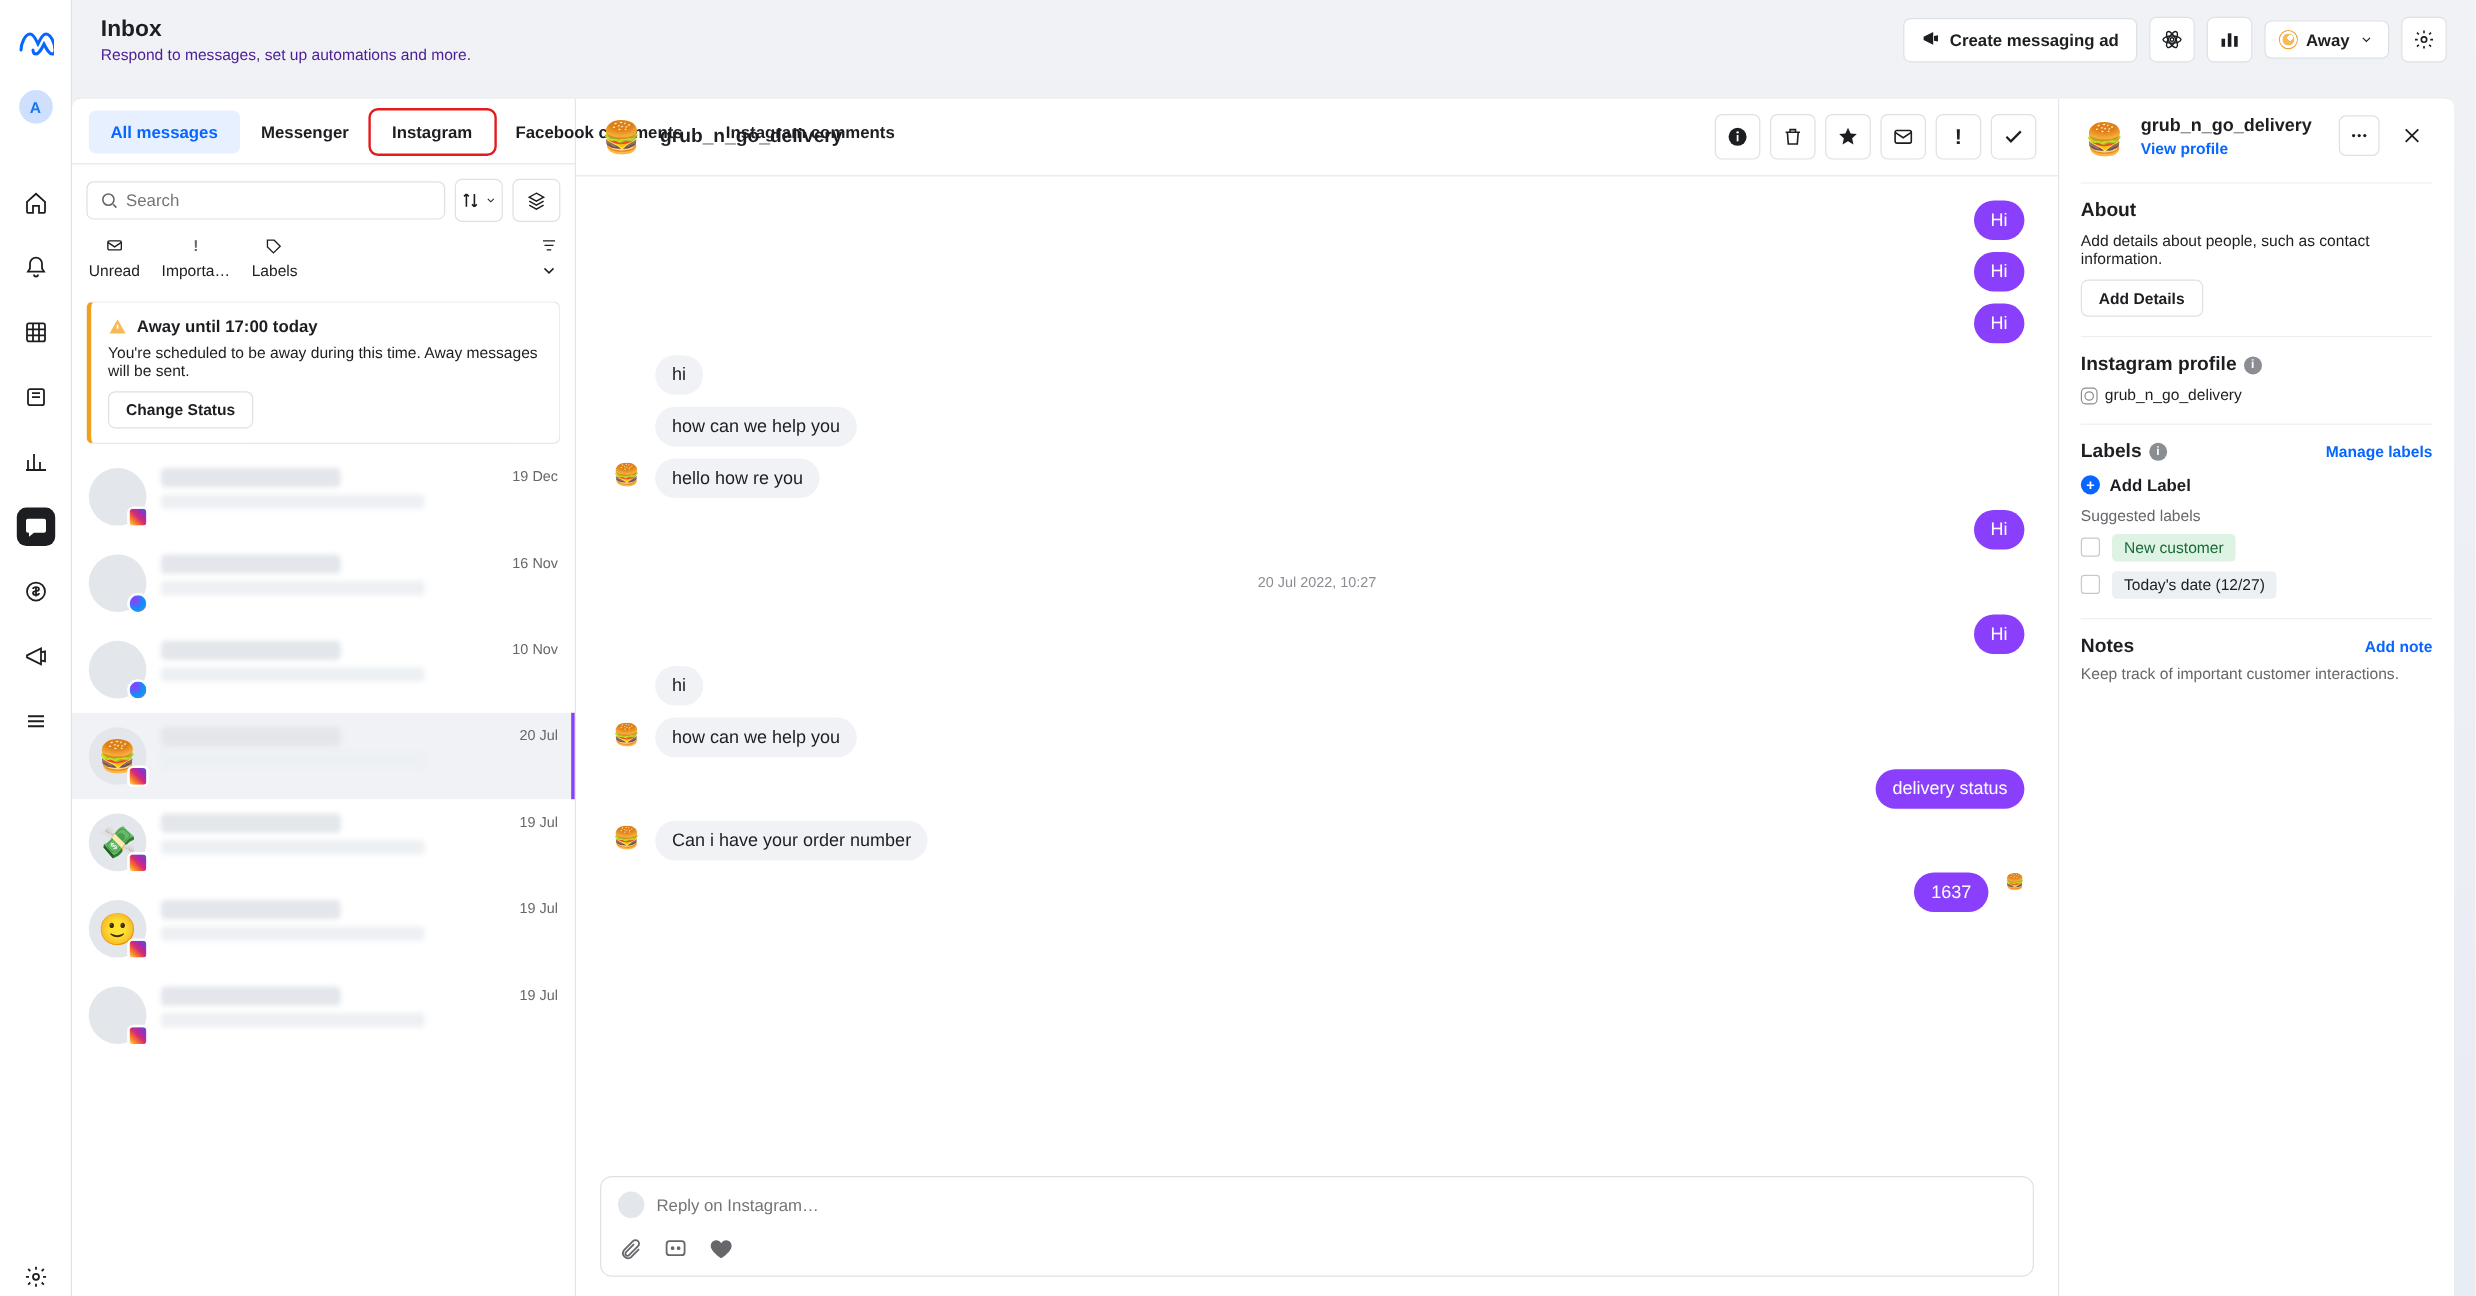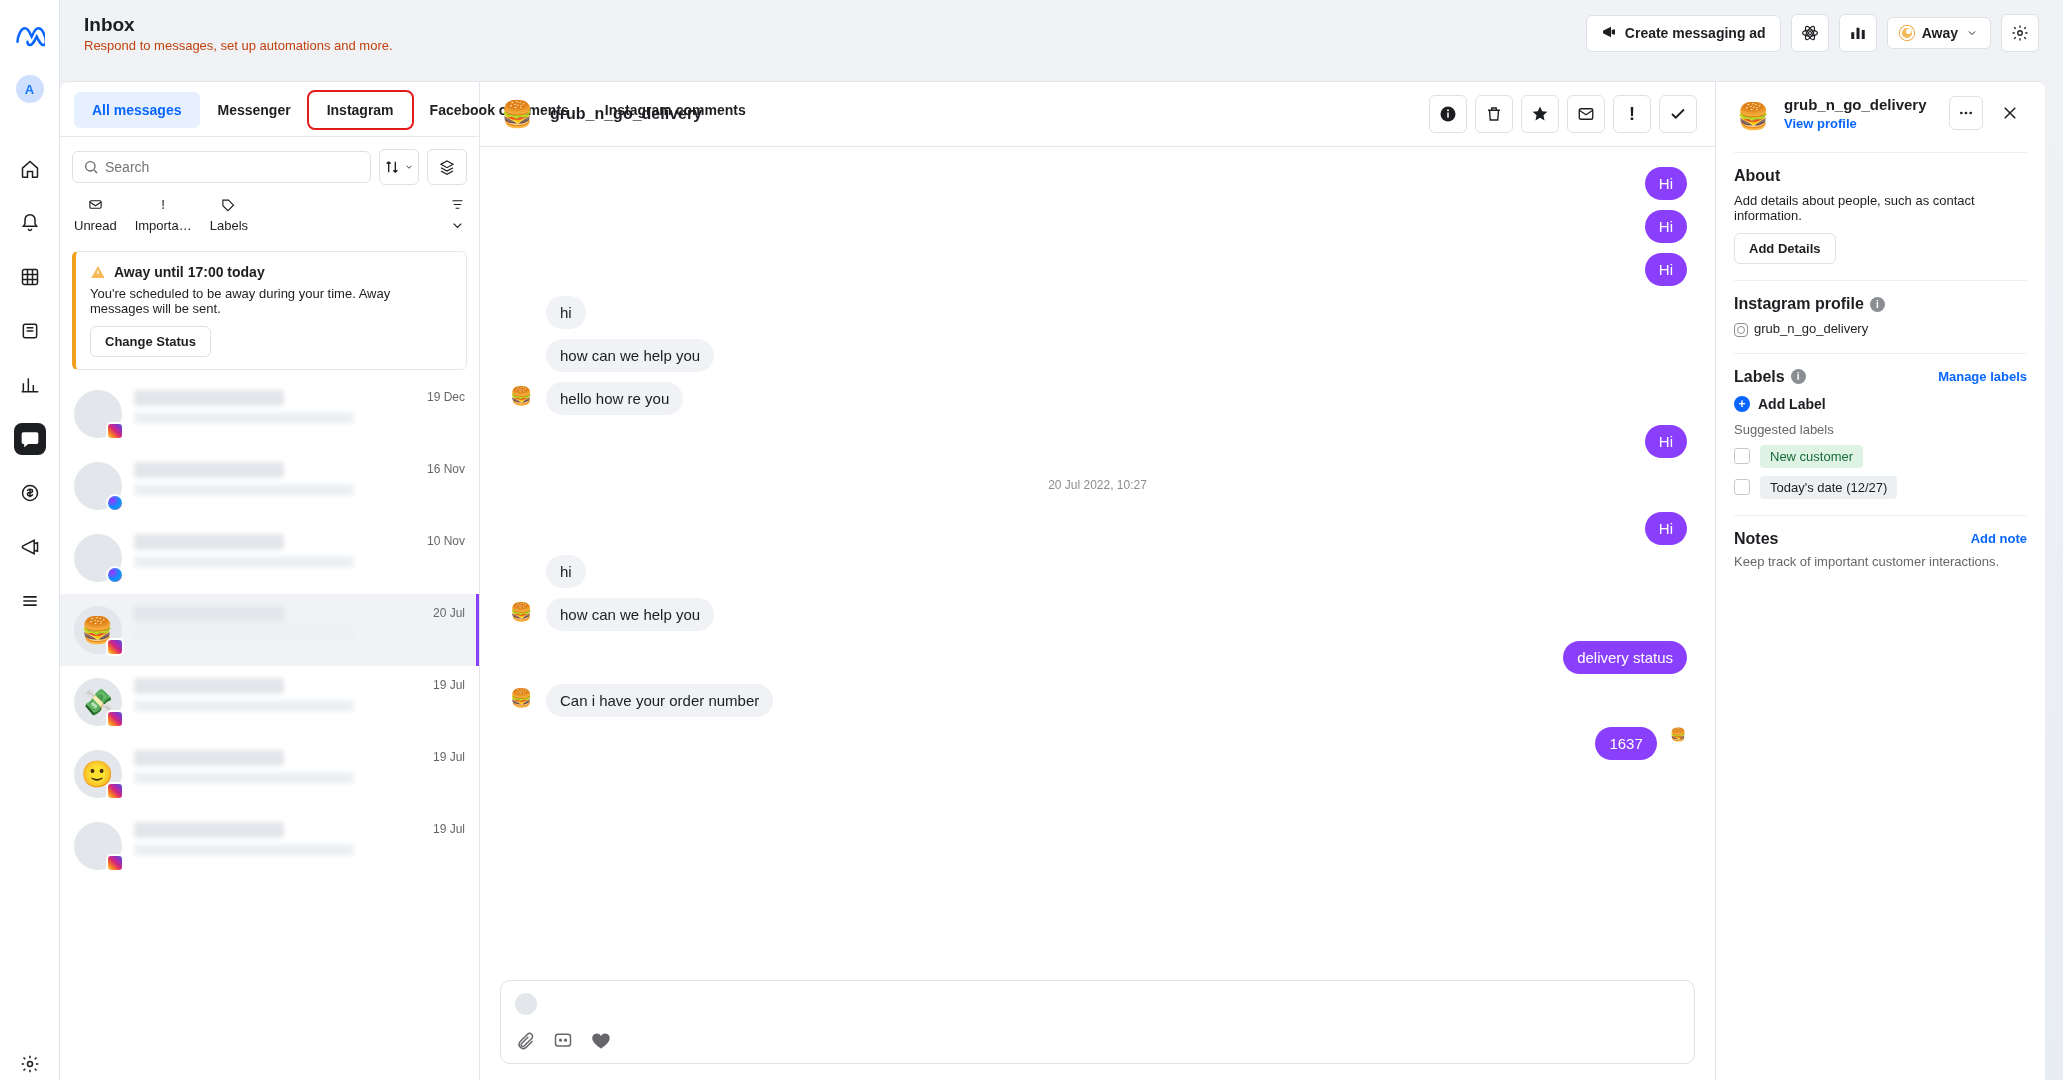--- a/index.html
+++ b/index.html
@@ -14,21 +14,21 @@
 .rail .nav-item.active { background: #1c1e21; color: #fff; }
 .rail .spacer { flex: 1; }
 .rail svg { width: 20px; height: 20px; }
 
 
 .main { flex: 1; display: flex; flex-direction: column; }
 
 
 .header { display: flex; align-items: flex-start; justify-content: space-between; padding: 14px 24px 28px 24px; }
 .header-left h1 { font-size: 19px; font-weight: 700; }
-.header-left p { font-size: 13px; color: #c2410c; margin-top: 2px; }
+.header-left p { font-size: 13px; color: #4c1d95; margin-top: 2px; }
 .header-right { display: flex; align-items: center; gap: 10px; }
 .btn { display: inline-flex; align-items: center; gap: 8px; background: #fff; border: 1px solid #dce1e6; border-radius: 6px; padding: 8px 14px; font-size: 14px; font-weight: 600; cursor: pointer; }
 .icon-btn { width: 38px; height: 38px; display: flex; align-items: center; justify-content: center; background: #fff; border: 1px solid #dce1e6; border-radius: 6px; cursor: pointer; }
 .away-chip { display: flex; align-items: center; gap: 8px; background: #fff; border: 1px solid #dce1e6; border-radius: 6px; padding: 7px 12px; font-weight: 600; cursor: pointer; }
 .away-dot { width: 14px; height: 14px; border-radius: 50%; border: 2px solid #fff; box-shadow: 0 0 0 1px #f1a33b; background: radial-gradient(circle at 65% 35%, #fff 0 25%, #f7b955 26% 100%); }
 
 
 .content { flex: 1; display: flex; background: #fff; border-top: 1px solid #e4e6eb; margin: 0 18px 0 0; border-radius: 8px 8px 0 0; overflow: hidden; }
 
 
@@ -292,21 +292,21 @@
         </div>
 
         <div class="away-alert">
           <div class="title">
               <svg width="16" height="16" viewBox="0 0 24 24">
                 <path d="M12 3l10 18H2z" fill="#f7b955"></path>
                 <path d="M12 10v5M12 18h.01" stroke="#fff" stroke-width="2"></path>
               </svg>
               <span>Away until 17:00 today</span>
             </div>
-          <div class="desc">You're scheduled to be away during your time. Away messages will be sent.</div>
+          <div class="desc">You're scheduled to be away during this time. Away messages will be sent.</div>
           <div class="chg">Change Status</div>
         </div>
 
         <div class="conv-list" id="conv-list">
             <div class="conv-item">
               <div class="conv-avatar">
                 <div class="badge-ig"></div>
               </div>
               <div class="conv-main">
                 <div class="conv-name"></div>
@@ -458,20 +458,21 @@
             </div>
             <div class="row right">
               <div class="bubble-out">1637</div>
               <span class="tiny-react">🍔</span>
             </div>
           </div>
 
         <div class="composer">
           <div class="composer-top">
             <div class="cav"></div>
+            <input placeholder="Reply on Instagram…" style="">
           </div>
           <div class="composer-bottom">
             <svg viewBox="0 0 24 24" fill="none" stroke="currentColor" stroke-width="1.8">
                 <path d="M21 12l-8 8a5 5 0 01-7-7l9-9a3.5 3.5 0 015 5l-9 9a2 2 0 01-3-3l8-8"></path>
               </svg>
             <svg viewBox="0 0 24 24" fill="none" stroke="currentColor" stroke-width="1.8">
                 <rect x="3" y="4" width="18" height="14" rx="3"></rect>
                 <circle cx="9" cy="11" r="1" fill="currentColor"></circle>
                 <circle cx="15" cy="11" r="1" fill="currentColor"></circle>
               </svg>

